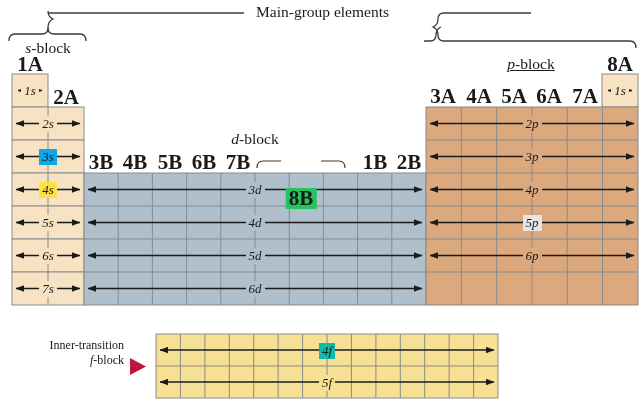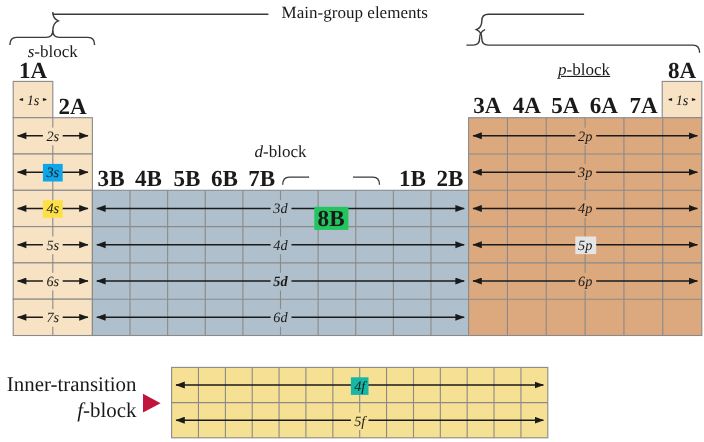--- a/index.html
+++ b/index.html
@@ -12,21 +12,21 @@
   .stage{position:absolute;left:4px;top:0;width:640px;height:349px;}
   svg.layer{position:absolute;left:0;top:0;width:640px;height:402px;overflow:visible;}
   svg.layer.under{z-index:1;}
   svg.layer.over{z-index:5;pointer-events:none;}
   .lbl{position:absolute;z-index:6;white-space:nowrap;line-height:1;}
   .grp{font-size:21px;font-weight:bold;}
   .hdr{font-size:15.5px;}
   .it{font-style:italic;}
   .ctr{transform:translateX(-50%);}
   .blockname{font-size:15.5px;}
-  .sidelbl{font-size:19px;text-align:right;line-height:1.25;}
+  .sidelbl{font-size:12px;text-align:right;line-height:1.25;}
   .orbbox{position:absolute;z-index:6;display:flex;align-items:center;justify-content:center;}
   .orbbox span{background:transparent;padding:0 3px;font-size:13px;font-style:italic;}
 </style>
 </head>
 <body>
 
 <div class="stage">
 
   <svg class="layer under" viewBox="0 0 640 402">
     <defs>
@@ -202,21 +202,21 @@
   <div class="orbbox" style="left:24px;top:280px;width:40px;height:17px;">
       <span style="background:#F7E2C4;">7s</span>
     </div>
 
   <div class="orbbox" style="left:231px;top:181px;width:40px;height:17px;">
       <span style="background:#AFC0CC;">3d</span>
     </div>
   <div class="orbbox" style="left:231px;top:214px;width:40px;height:17px;">
       <span style="background:#AFC0CC;">4d</span>
     </div>
-  <div class="orbbox" style="left:231px;top:247px;width:40px;height:17px;font-weight:bold;">
+  <div class="orbbox" style="left:231px;top:247px;width:40px;height:17px;">
       <span style="background:#AFC0CC;">5d</span>
     </div>
   <div class="orbbox" style="left:231px;top:280px;width:40px;height:17px;">
       <span style="background:#AFC0CC;">6d</span>
     </div>
 
   <div class="orbbox" style="left:604px;top:82px;width:24px;height:17px;">
       <span style="background:#F7E2C4;">1s</span>
     </div>
   <div class="orbbox" style="left:508px;top:115px;width:40px;height:17px;">

